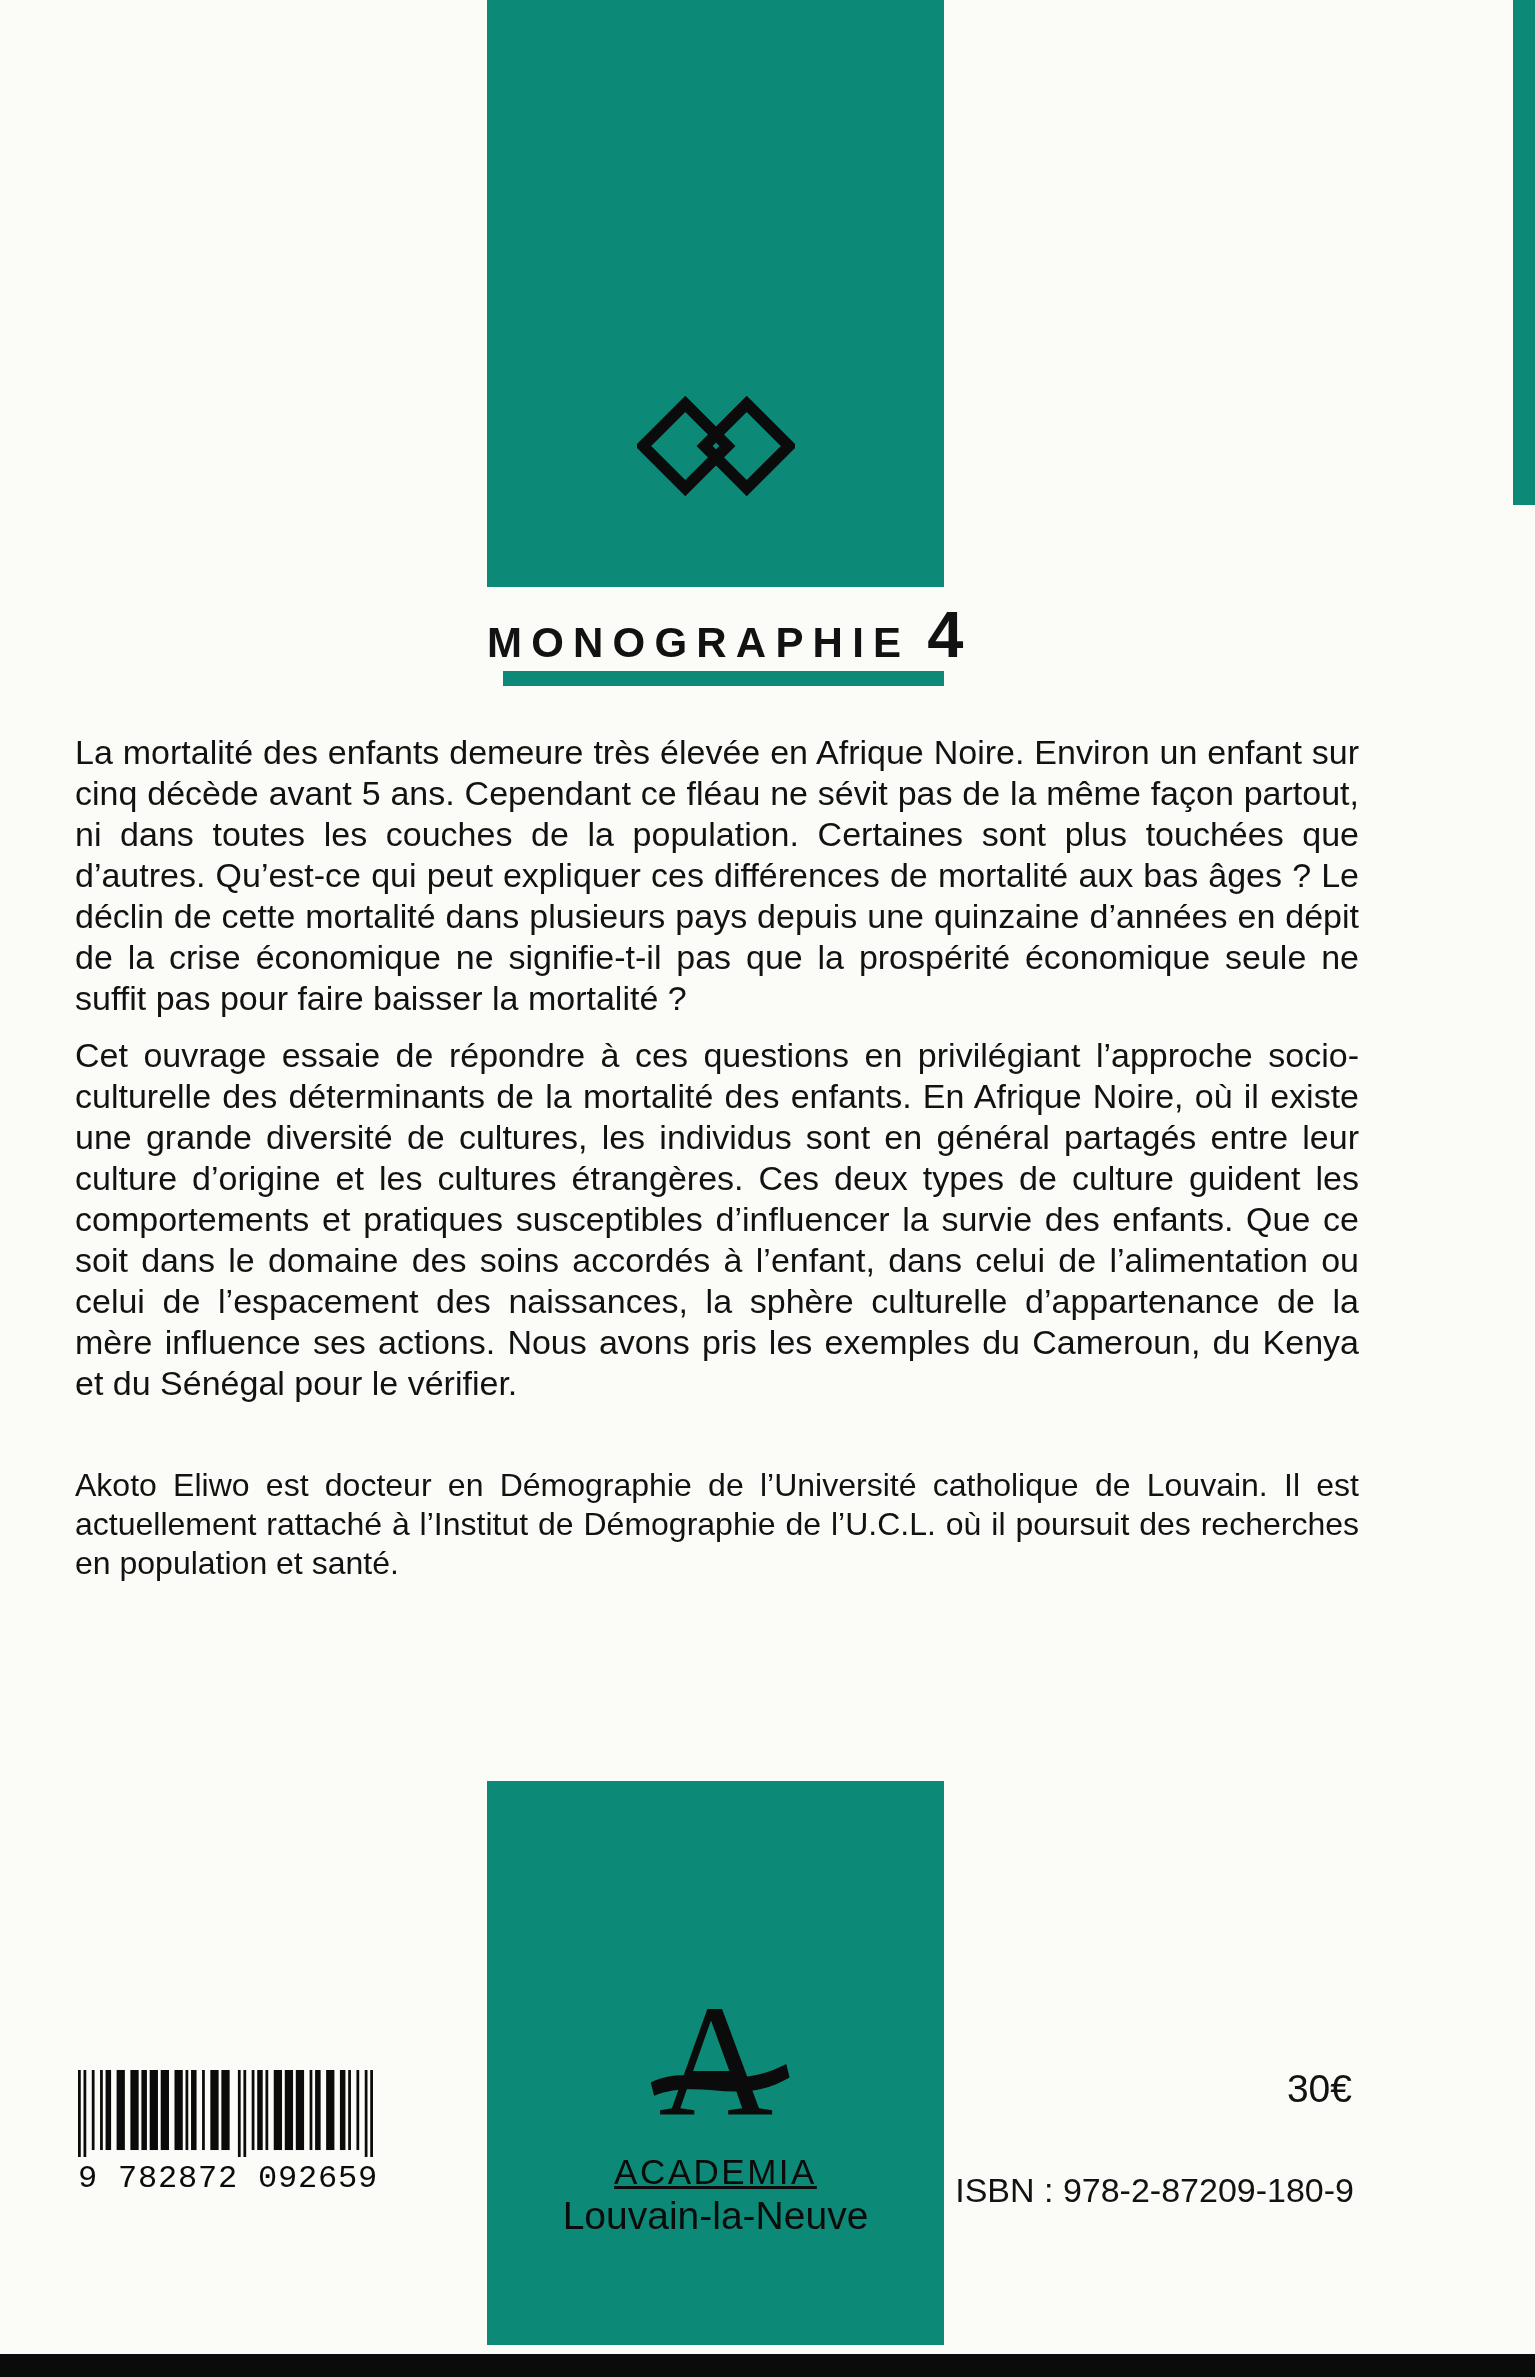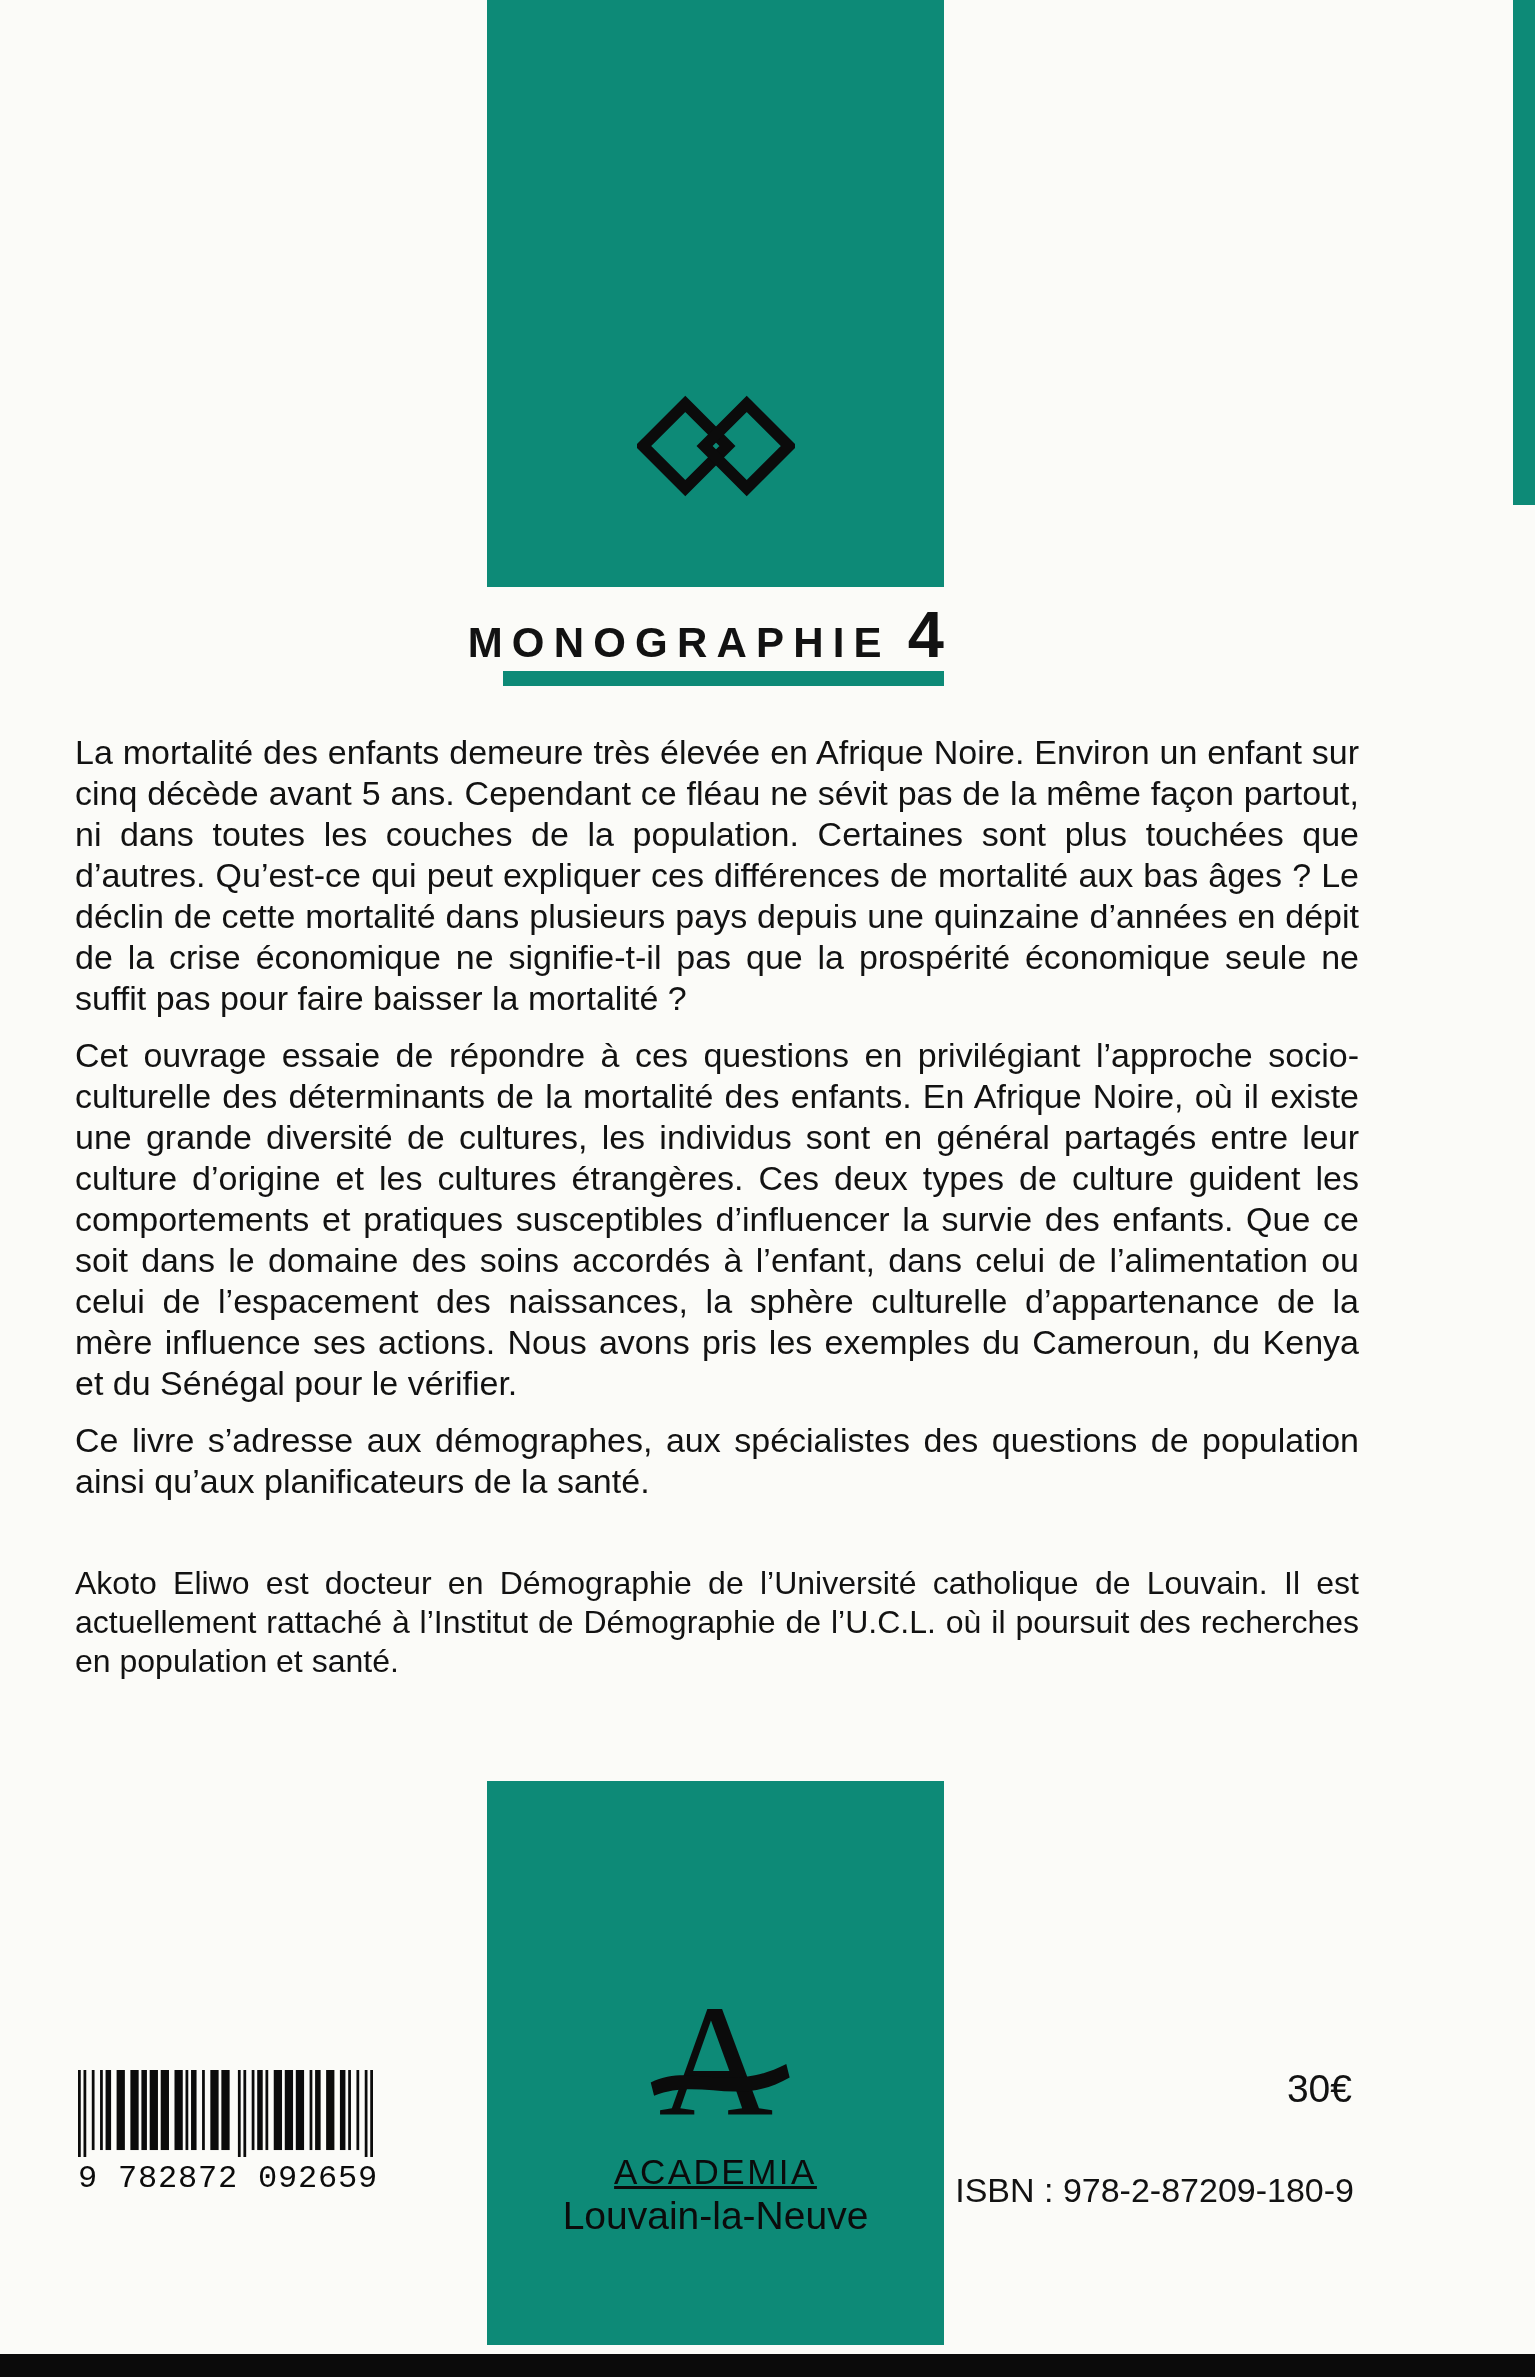--- a/index.html
+++ b/index.html
@@ -15,21 +15,21 @@
   .cover { position:absolute; inset:0; }
 
   
   .top-block { position:absolute; left:487px; top:0; width:457px; height:587px; background:var(--teal); }
   .diamond-logo { position:absolute; left:50%; top:393px; transform:translateX(-50%); width:158px; height:106px; }
   .diamond-logo svg { width:100%; height:100%; display:block; }
 
   
   .series-line {
     position:absolute; left:487px; top:597px; width:457px;
-    display:flex; justify-content:flex-end; align-items:baseline; gap:17px;
+    display:flex; justify-content:flex-start; align-items:baseline; gap:17px;
   }
   .series-label { font-size:42px; font-weight:bold; letter-spacing:9.2px; }
   .series-number { font-size:65px; font-weight:bold; letter-spacing:0; }
   .series-underline { position:absolute; left:503px; top:671px; width:441px; height:15px; background:var(--teal); }
 
   
   .text-block {
     position:absolute; left:75px; top:732px; width:1284px;
     font-size:34px; line-height:41px; text-align:justify;
   }
@@ -79,21 +79,20 @@
 
   <div class="series-line">
     <span class="series-label">MONOGRAPHIE</span>
     <span class="series-number">4</span>
   </div>
   <div class="series-underline"></div>
 
   <div class="text-block">
     <p>La mortalité des enfants demeure très élevée en Afrique Noire. Environ un enfant sur cinq décède avant 5 ans. Cependant ce fléau ne sévit pas de la même façon partout, ni dans toutes les couches de la population. Certaines sont plus touchées que d’autres. Qu’est-ce qui peut expliquer ces différences de mortalité aux bas âges ? Le déclin de cette mortalité dans plusieurs pays depuis une quinzaine d’années en dépit de la crise économique ne signifie-t-il pas que la prospérité économique seule ne suffit pas pour faire baisser la mortalité ?</p>
     <p>Cet ouvrage essaie de répondre à ces questions en privilégiant l’approche socio-culturelle des déterminants de la mortalité des enfants. En Afrique Noire, où il existe une grande diversité de cultures, les individus sont en général partagés entre leur culture d’origine et les cultures étrangères. Ces deux types de culture guident les comportements et pratiques susceptibles d’influencer la survie des enfants. Que ce soit dans le domaine des soins accordés à l’enfant, dans celui de l’alimentation ou celui de l’espacement des naissances, la sphère culturelle d’appartenance de la mère influence ses actions. Nous avons pris les exemples du Cameroun, du Kenya et du Sénégal pour le vérifier.</p>
-    <p>Ce livre s’adresse aux démographes, aux spécialistes des questions de population ainsi qu’aux planificateurs de la santé.</p>
     <p class="bio">Akoto Eliwo est docteur en Démographie de l’Université catholique de Louvain. Il est actuellement rattaché à l’Institut de Démographie de l’U.C.L. où il poursuit des recherches en population et santé.</p>
   </div>
 
   <div class="bottom-block">
     <div class="academia-logo">
       <svg viewBox="0 0 200 190" xmlns="http://www.w3.org/2000/svg">
         <text x="100" y="158" font-family="'Liberation Serif', serif" font-size="190" text-anchor="middle" fill="#0b0b0b">A</text>
         <path d="M22 120 C 70 96, 115 134, 184 98 L 188 114 C 126 150, 82 114, 26 136 Z" fill="#0b0b0b"></path>
       </svg>
     </div>

